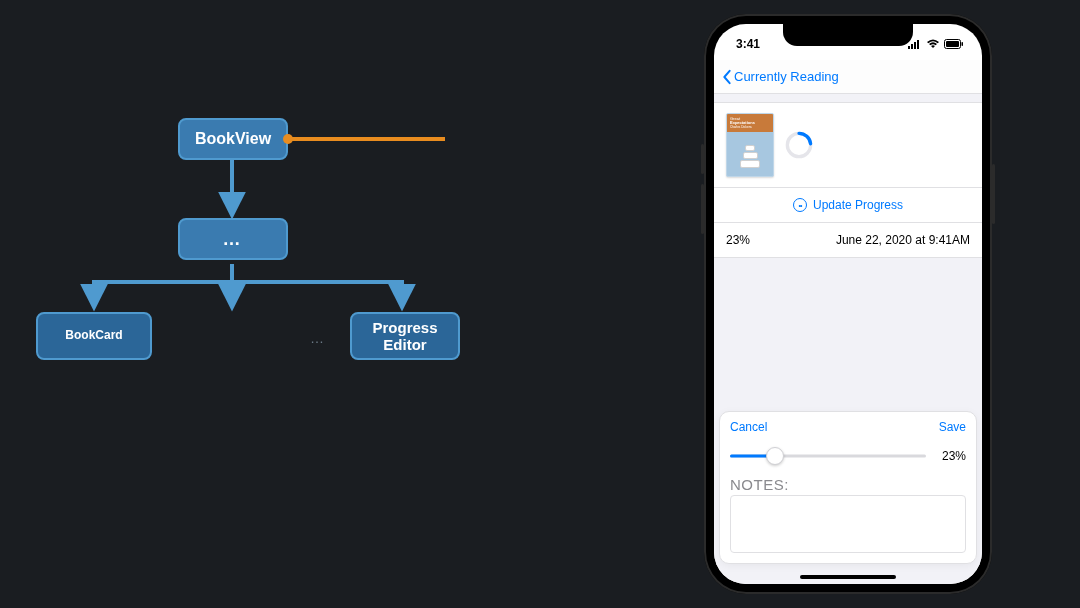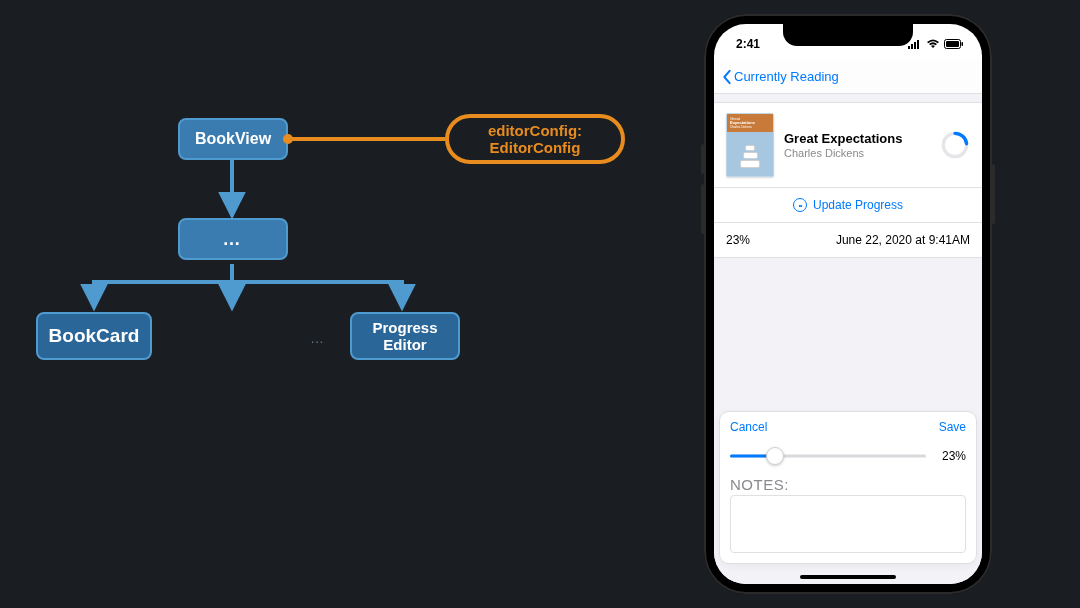--- a/index.html
+++ b/index.html
@@ -281,43 +281,41 @@
     <line x1="232" y1="160" x2="232" y2="214" stroke="#4f9acf" stroke-width="4" marker-end="url(#ah)"></line>
 
     <path d="M232 264 V282 H94 V306" fill="none" stroke="#4f9acf" stroke-width="4" marker-end="url(#ah)"></path>
     <line x1="232" y1="264" x2="232" y2="306" stroke="#4f9acf" stroke-width="4" marker-end="url(#ah)"></line>
     <path d="M232 264 V282 H402 V306" fill="none" stroke="#4f9acf" stroke-width="4" marker-end="url(#ah)"></path>
   </svg>
 
   <div class="node light" style="left:178px; top:118px; width:110px; height:42px; font-size:16px;">BookView</div>
   <span class="dot-orange" style="left:283px; top:134px;"></span>
 
-  <div class="pill" style="left:445px; top:114px; width:180px; height:50px; font-size:15px;">editorConfig:
-EditorConfig</div>
 
   <div class="node light" style="left:178px; top:218px; width:110px; height:42px; font-size:18px; letter-spacing:3px;">…</div>
 
-  <div class="node" style="left:36px; top:312px; width:116px; height:48px; font-size:19px;">BookCard</div>
+  <div class="node" style="left:36px; top:312px; width:116px; height:48px; font-size:12px;">BookCard</div>
 
 
   <span class="ellips-small" style="left:310px; top:330px;">…</span>
 
   <div class="node" style="left:350px; top:312px; width:110px; height:48px; font-size:15px;">Progress
 Editor</div>
 </div>
 
 <div class="phone">
   <span class="vol1"></span>
     <span class="vol2"></span>
     <span class="pwr"></span>
   <div class="screen">
     <div class="notch"></div>
 
     <div class="statusbar">
-      <span>2:41</span>
+      <span>3:41</span>
       <span class="status-right">
         <span class="signal-icon">
           <svg width="14" height="10" viewBox="0 0 14 10">
               <rect x="0" y="7" width="2" height="3" fill="#000"></rect>
               <rect x="3" y="5" width="2" height="5" fill="#000"></rect>
               <rect x="6" y="3" width="2" height="7" fill="#000"></rect>
               <rect x="9" y="1" width="2" height="9" fill="#000"></rect>
             </svg>
         </span>
         <span class="wifi-icon">
@@ -356,24 +354,20 @@
             <span style="font-size:3px">Charles Dickens</span>
           </div>
           <div class="cover-mid">
             <div class="cake">
               <div class="tier t1"></div>
                 <div class="tier t2"></div>
                 <div class="tier t3"></div>
             </div>
           </div>
         </div>
-        <div class="book-meta">
-          <div class="book-title">Great Expectations</div>
-          <div class="book-author">Charles Dickens</div>
-        </div>
         <svg class="ring" viewBox="0 0 36 36">
           <circle cx="18" cy="18" r="14" fill="none" stroke="#e5e5ea" stroke-width="4"></circle>
           <circle id="ring-arc" cx="18" cy="18" r="14" fill="none" stroke="#007aff" stroke-width="4" stroke-linecap="round" stroke-dasharray="20.3 88.0" transform="rotate(-90 18 18)"></circle>
         </svg>
       </div>
 
       <div class="cell update-row">
         <span class="update-icon">
             <span>••</span>
           </span>

